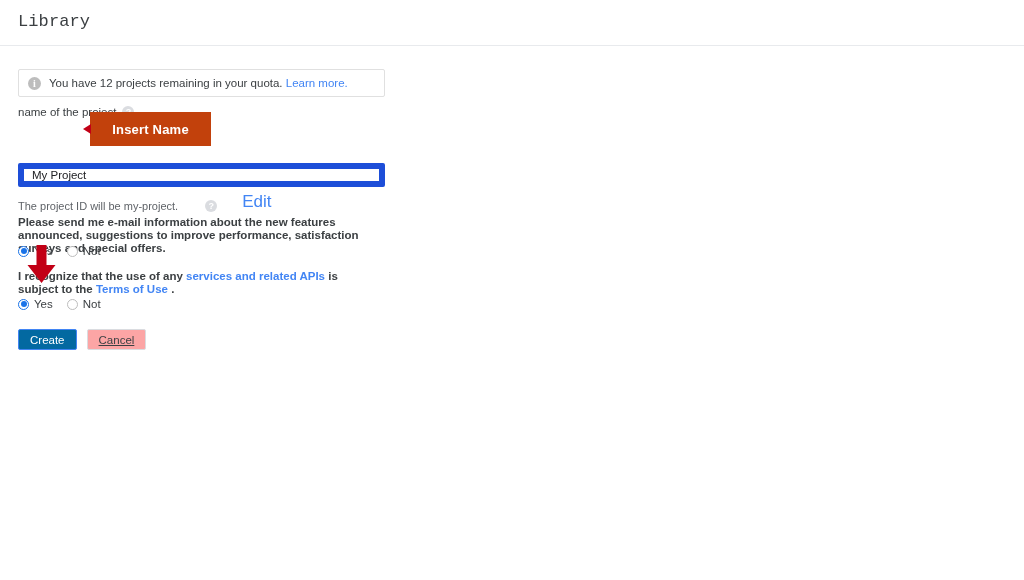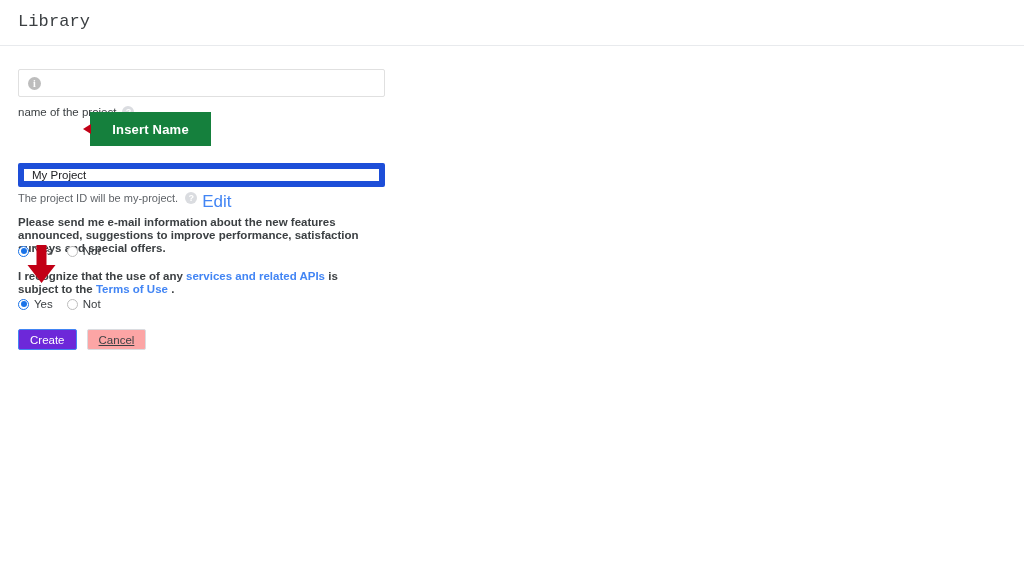--- a/index.html
+++ b/index.html
@@ -140,21 +140,22 @@
   }
 
   
   .hint-line {
     position: absolute;
     left: 18px;
     top: 146px;
     font-size: 11px;
     color: #5f6368;
     display: flex;
-    align-items: flex-start;
+    align-items: flex-end;
+    gap: 20px;
   }
   .hint-line .help-icon { margin-left: 7px; margin-right: 5px; }
   .edit-link {
     color: #4285f4;
     font-size: 17px;
     cursor: pointer;
   }
 
   
   .consent-para {
@@ -238,40 +239,40 @@
     font-size: 11.5px;
     border-radius: 2px;
     padding: 0 11px;
     height: 21px;
     line-height: 21px;
     box-sizing: border-box;
     cursor: pointer;
     border: 1px solid transparent;
   }
   .btn-primary {
-    background: #6d28d9;
+    background: #0369a1;
     color: #ffffff;
     border-color: #4285f4;
   }
   .btn-secondary {
     background: #fca5a5;
     color: #3c4043;
     border-color: #dadce0;
     margin-left: 10px;
     text-decoration: underline;
   }
 
   
   .callout {
     position: absolute;
     left: 90px;
     top: 112px;
     width: 121px;
     height: 34px;
-    background: #15803d;
+    background: #c2410c;
     display: flex;
     align-items: center;
     justify-content: center;
     z-index: 30;
   }
   .callout-text {
     color: #ffffff;
     font-size: 13px;
     font-weight: bold;
     letter-spacing: 0.2px;
@@ -304,20 +305,21 @@
 <div class="top-strip"></div>
 
 <div class="header">
   <div class="header-title">Library</div>
 </div>
 
 <div class="content">
 
   <div class="info-banner">
     <span class="info-icon">i</span>
+    <span class="info-text"><span>You have 12 projects remaining in your quota.</span> <span class="link">Learn more.</span></span>
   </div>
 
   <div class="field-label">
     <span>name of the project</span>
     <span class="help-icon">?</span>
   </div>
 
   <input class="text-input" type="text" value="My Project" style="">
 
   <div class="hint-line">

